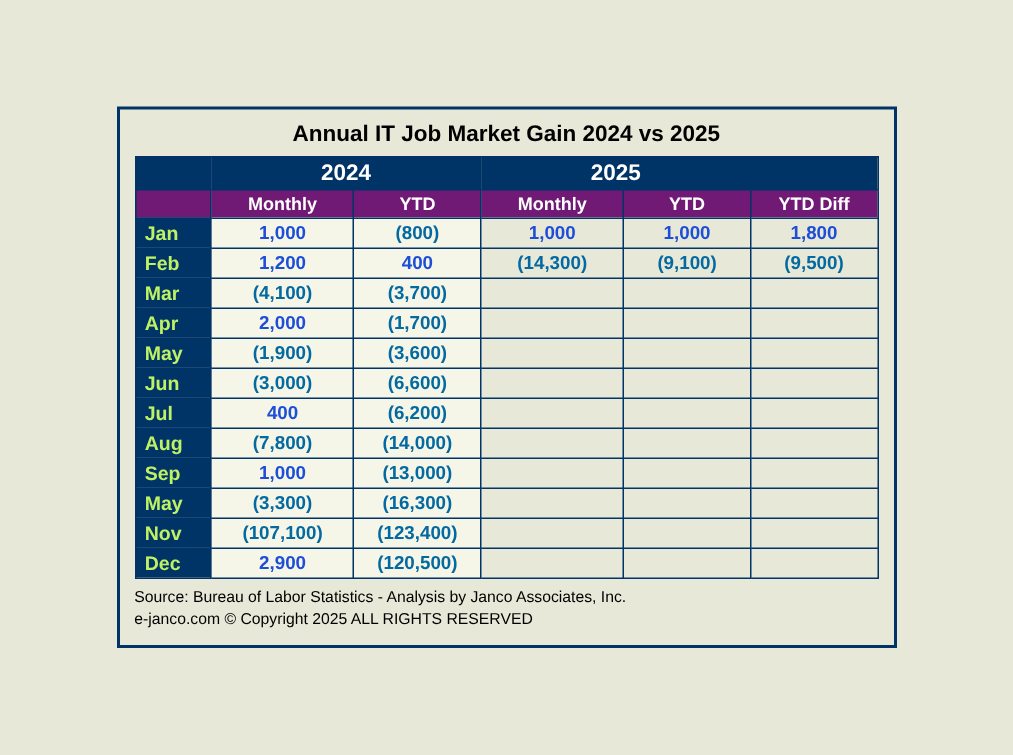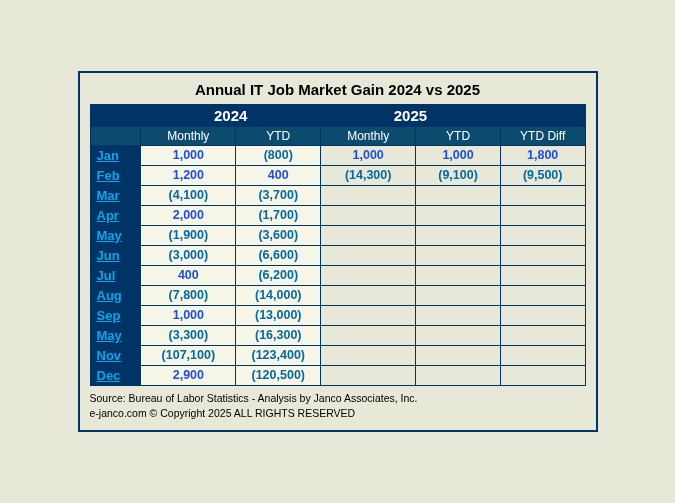--- a/index.html
+++ b/index.html
@@ -36,34 +36,33 @@
       font-size: 12.5px;
       padding: 2px 4px;
     }
     .header-row-1 th {
       background: #003366;
       color: #fff;
       font-weight: bold;
       font-size: 15px;
     }
     .header-row-2 th {
-      background: #0c4a6e;
+      background: #701a75;
       color: #fff;
-      font-weight: normal;
+      font-weight: bold;
       font-size: 12px;
       text-align: center;
     }
     .month-label {
       background: #003366;
-      color: #0ea5e9;
+      color: #bef264;
       font-weight: bold;
       text-align: left;
       padding-left: 6px;
       font-size: 13px;
-      text-decoration: underline;
     }
     .data-cell {
       background: #f5f5e8;
     }
     .data-cell-2025 {
       background: #e8e8d8;
     }
     .negative {
       color: #0369a1;
       font-weight: bold;

